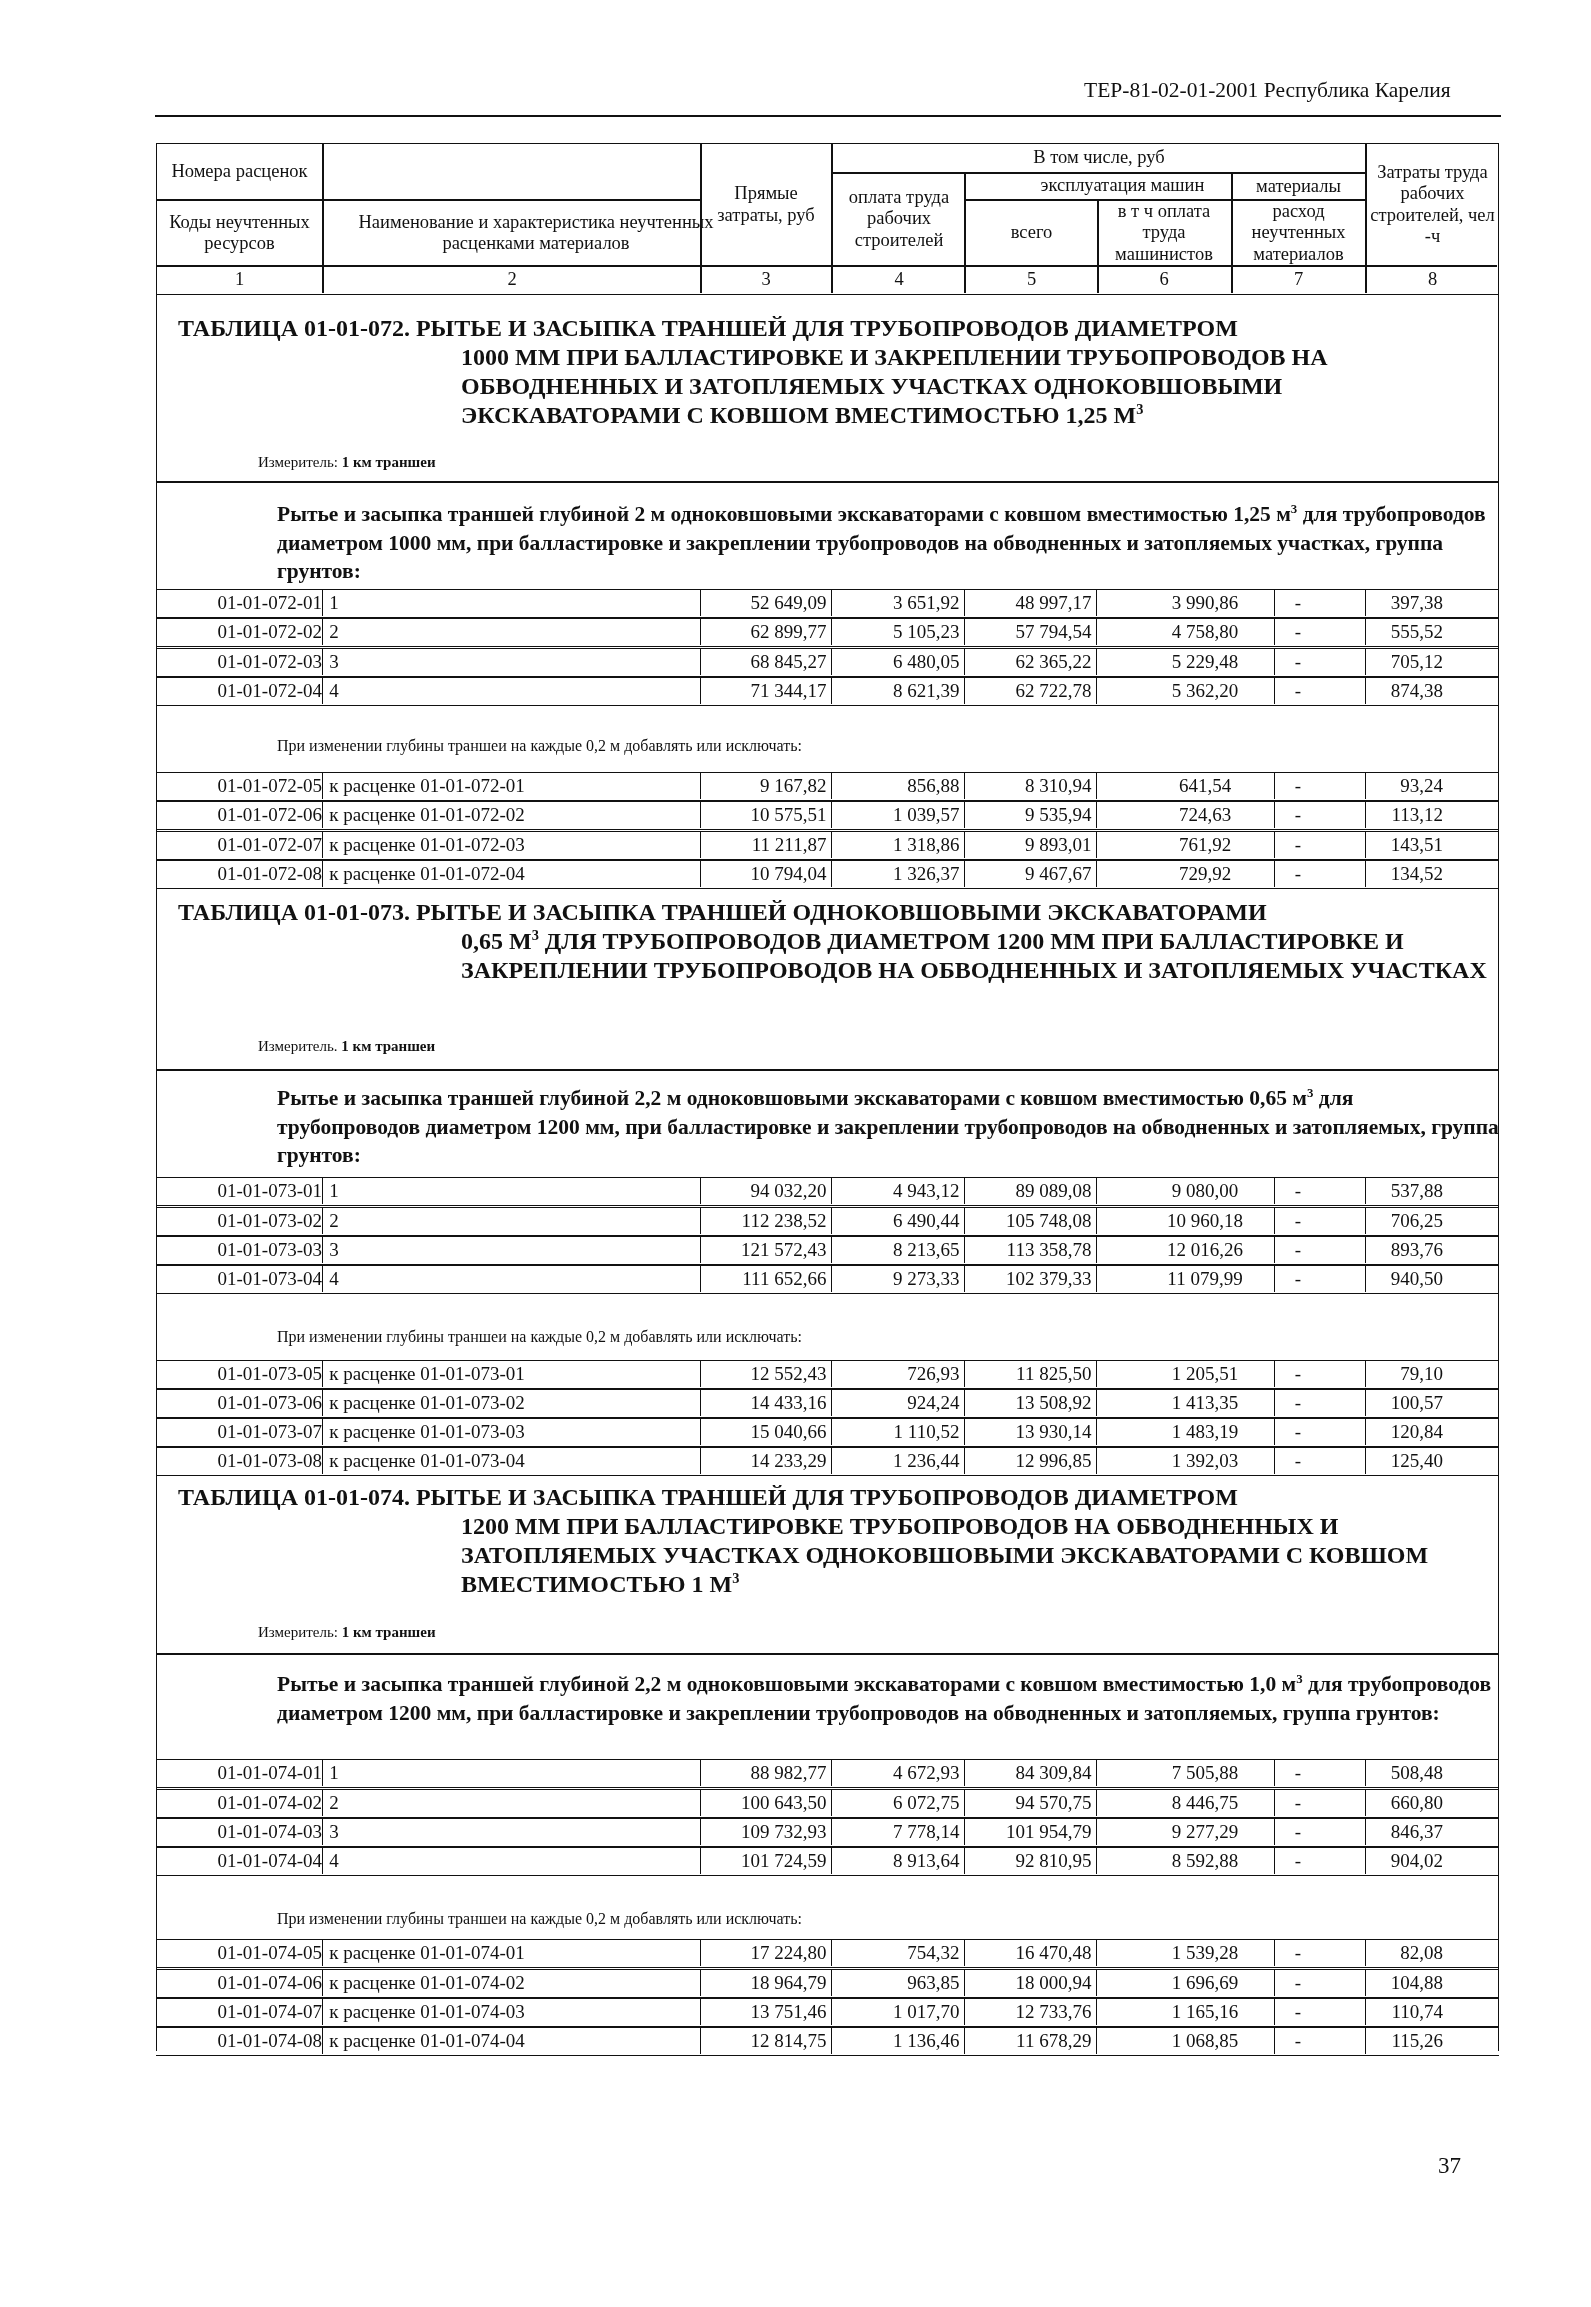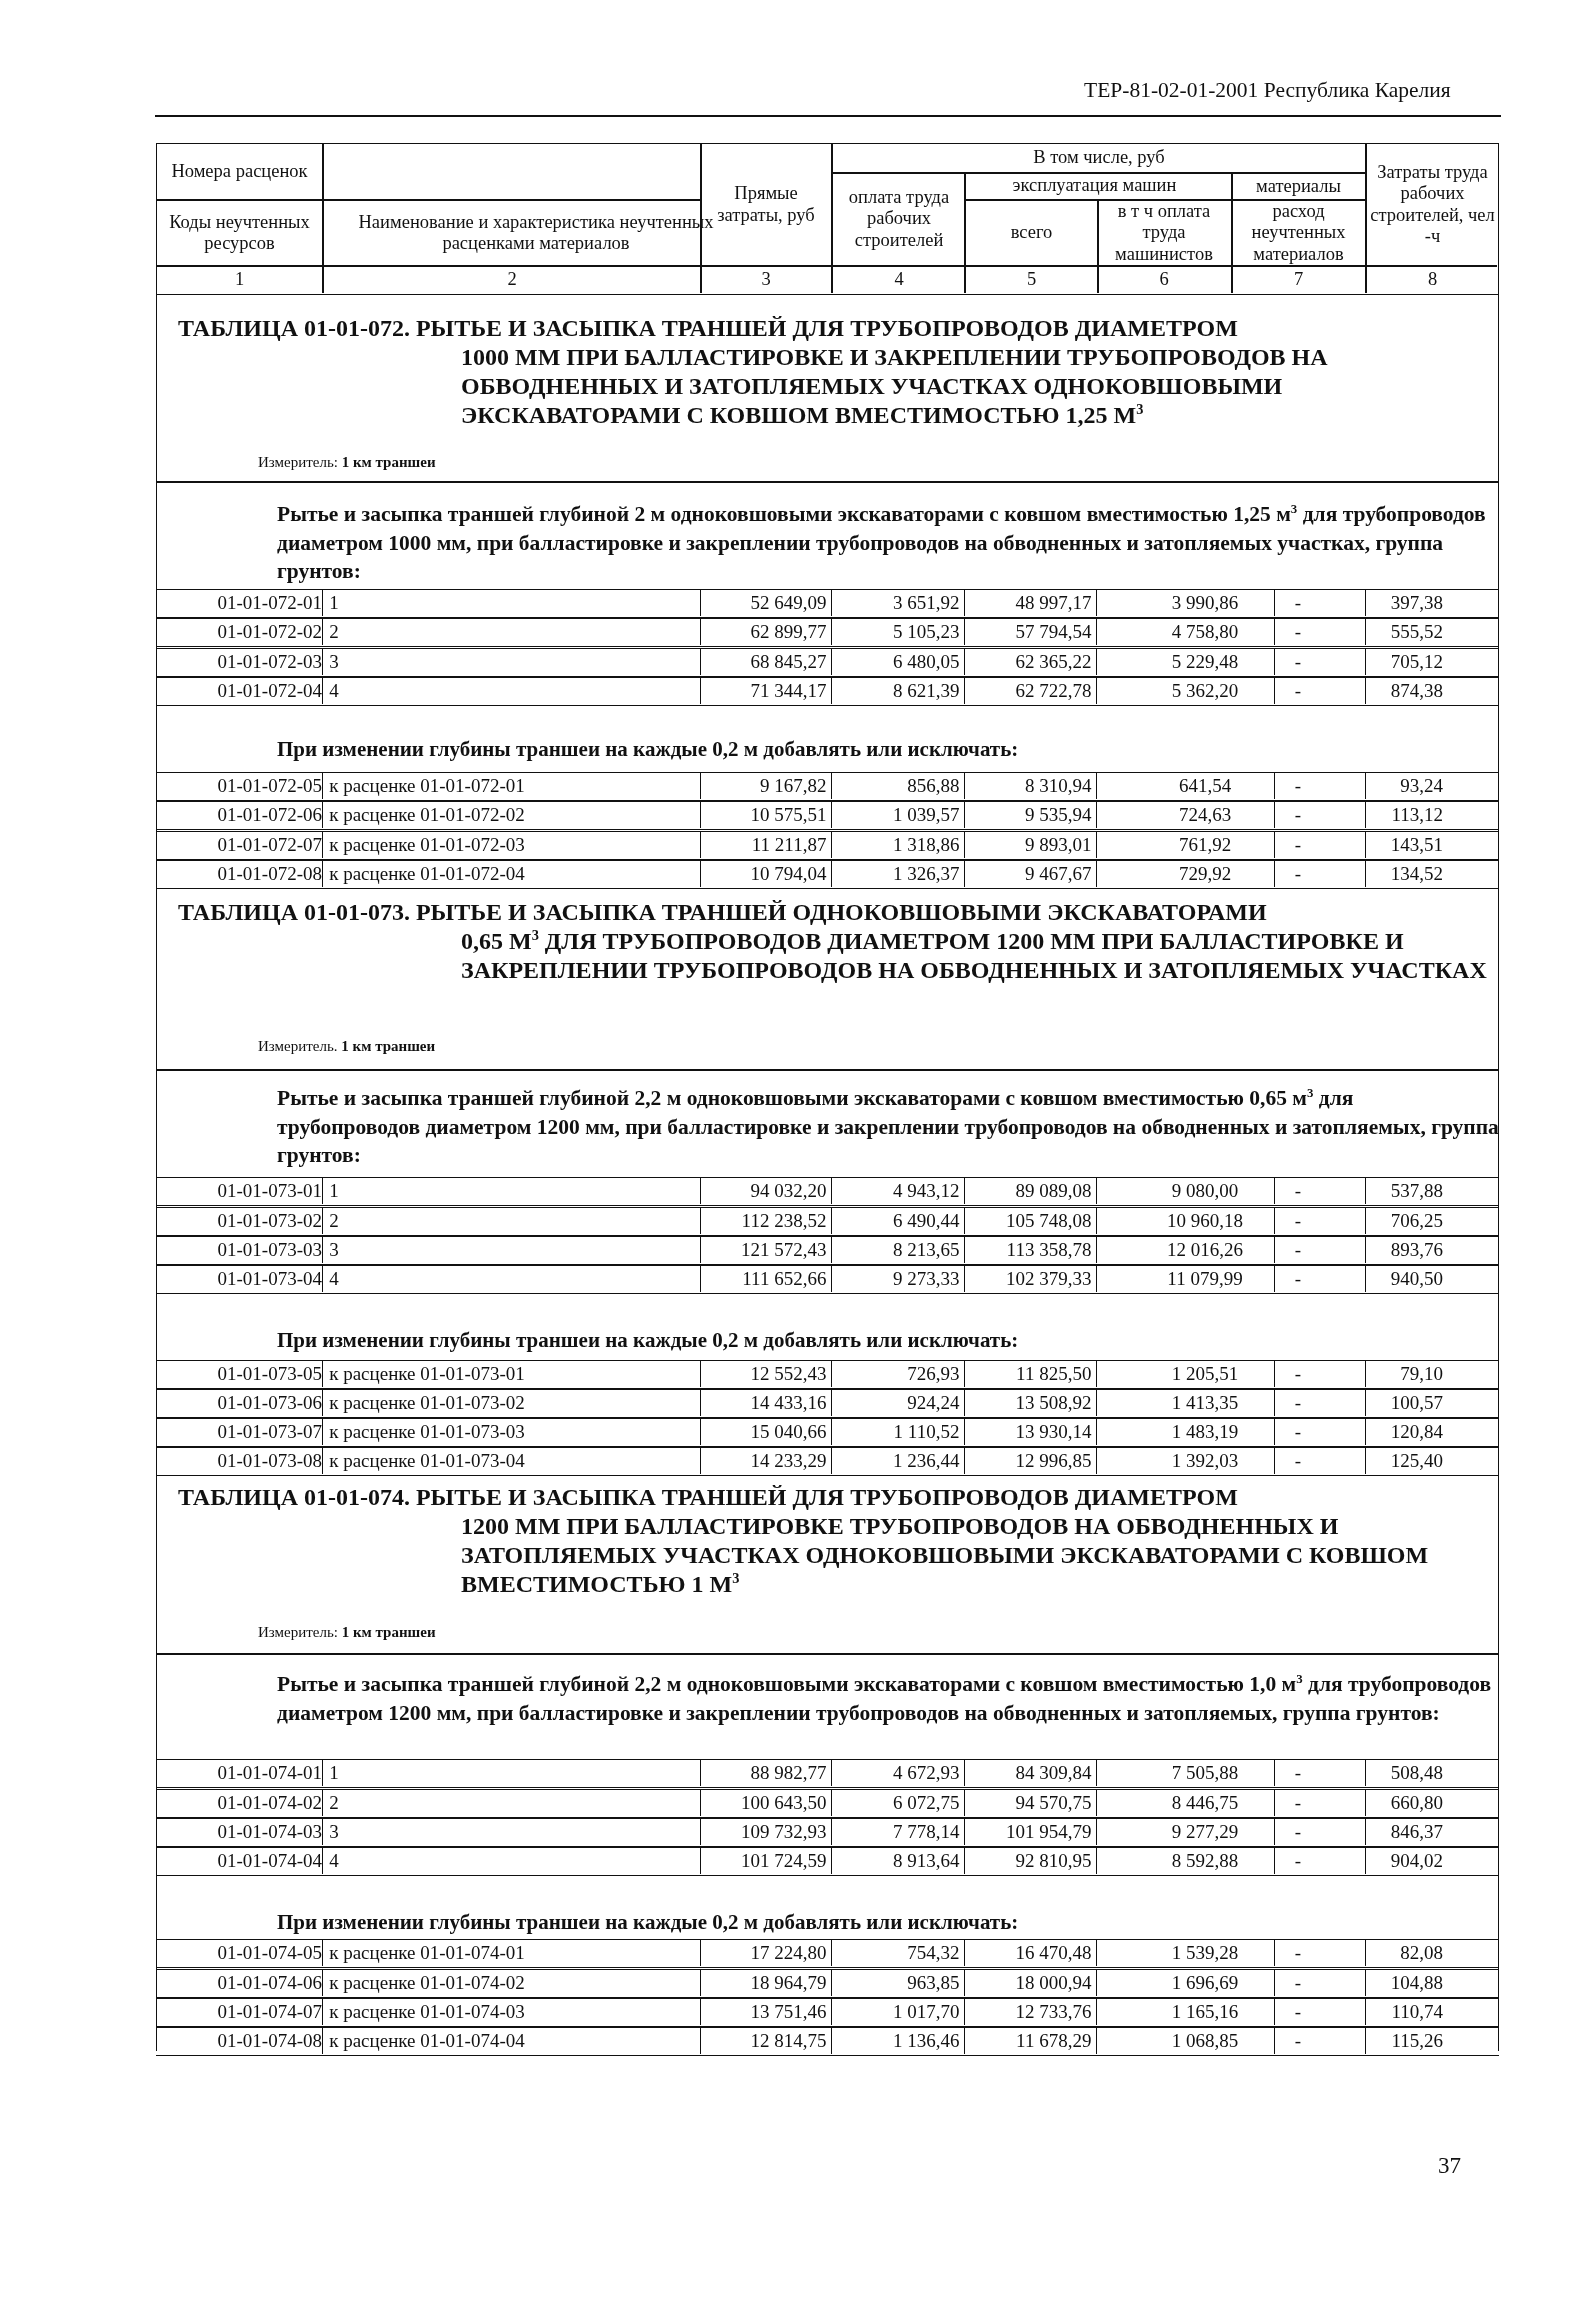--- a/index.html
+++ b/index.html
@@ -20,21 +20,21 @@
   
   .frame { position: absolute; left: 156px; top: 295px; width: 1343px; height: 1756px;
            border-left: 1.5px solid #111; border-right: 1.5px solid #111; box-sizing: border-box; }
 
   .title-block { position: absolute; font-weight: bold; font-size: 24px; line-height: 29px; }
   .title-first { left: 178px; white-space: nowrap; }
   .title-rest { left: 461px; width: 1038px; }
   .measure { position: absolute; left: 258px; font-size: 15px; white-space: nowrap; }
   .measure b { font-weight: bold; }
   .desc { position: absolute; left: 277px; width: 1223px; font-weight: bold; font-size: 21.5px; line-height: 28.5px; }
-  .subhead { position: absolute; left: 277px; font-weight: bold; font-size: 21px; white-space: nowrap; }
+  .subhead { position: absolute; left: 277px; font-weight: normal; font-size: 16px; white-space: nowrap; }
 
   .row { position: absolute; left: 156px; width: 1343px; height: 29px; box-sizing: border-box;
          border-top: 1.5px solid #111; border-bottom: 1.5px solid #111; font-size: 19px; }
   .row .c { position: absolute; top: 0; height: 26px; line-height: 26px; box-sizing: border-box;
             border-right: 1.5px solid #111; white-space: nowrap; overflow: hidden; }
   .row .c:last-child { border-right: none; }
   .c0 { left: 0; width: 167px; padding-left: 4.6px; text-align: right; }
   .c1 { left: 167px; width: 378px; padding-left: 6.2px; }
   .c2 { left: 544px; width: 132px; text-align: right; padding-right: 4.6px; }
   .c3 { left: 676px; width: 133px; text-align: right; padding-right: 4.6px; }
@@ -67,21 +67,21 @@
   <div class="hline" style="left:674px;top:28px;width:534px"></div>
   <div class="hline" style="left:807px;top:55px;width:401px"></div>
   <div class="hline" style="left:0;top:121px;width:1340px"></div>
 
   <div class="hcell" style="left:0;top:0;width:165px;height:55px">Номера расценок</div>
   <div class="hcell" style="left:0;top:57px;width:165px;height:64px">Коды неучтенных ресурсов</div>
   <div class="hcell" style="left:167px;top:57px;width:424px;height:64px">Наименование и характеристика неучтенных расценками материалов</div>
   <div class="hcell" style="left:544px;top:0;width:130px;height:121px">Прямые затраты, руб</div>
   <div class="hcell" style="left:676px;top:0;width:532px;height:28px">В том числе, руб</div>
   <div class="hcell" style="left:676px;top:29px;width:132px;height:92px">оплата труда рабочих строителей</div>
-  <div class="hcell" style="left:805px;top:29px;width:265px;height:26px">эксплуатация машин</div>
+  <div class="hcell" style="left:833px;top:29px;width:265px;height:26px">эксплуатация машин</div>
   <div class="hcell" style="left:809px;top:57px;width:131px;height:64px">всего</div>
   <div class="hcell" style="left:941px;top:57px;width:132px;height:64px">в т ч оплата труда машинистов</div>
   <div class="hcell" style="left:1075px;top:29px;width:133px;height:28px">материалы</div>
   <div class="hcell" style="left:1075px;top:57px;width:133px;height:64px">расход неучтенных материалов</div>
   <div class="hcell" style="left:1210px;top:0;width:131px;height:121px">Затраты труда рабочих строителей, чел -ч</div>
 
   <div class="hcell" style="left:0;top:122px;width:165px;height:27px">1</div>
   <div class="hcell" style="left:167px;top:122px;width:376px;height:27px">2</div>
   <div class="hcell" style="left:544px;top:122px;width:130px;height:27px">3</div>
   <div class="hcell" style="left:676px;top:122px;width:132px;height:27px">4</div>

